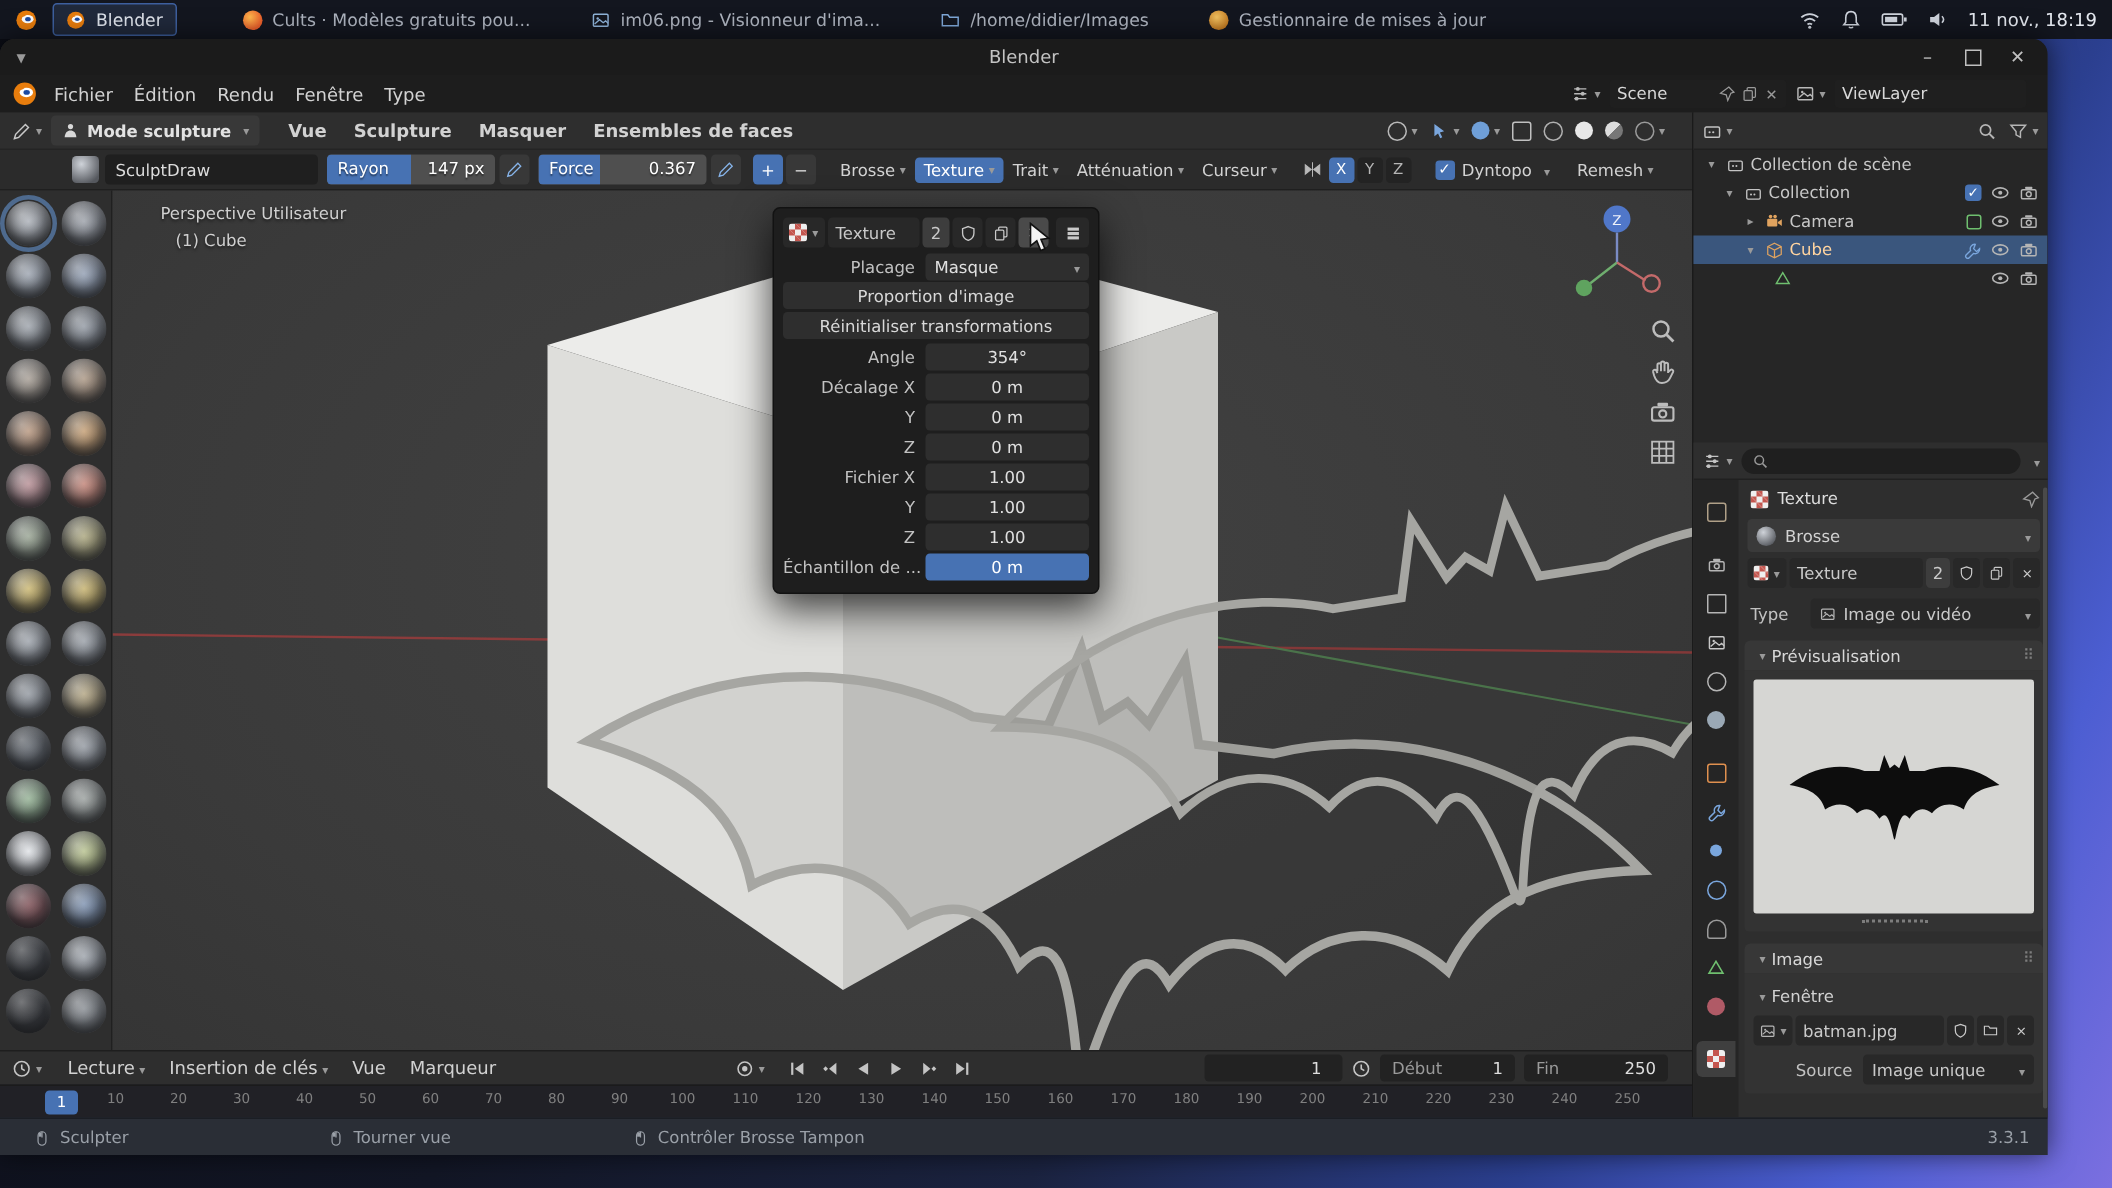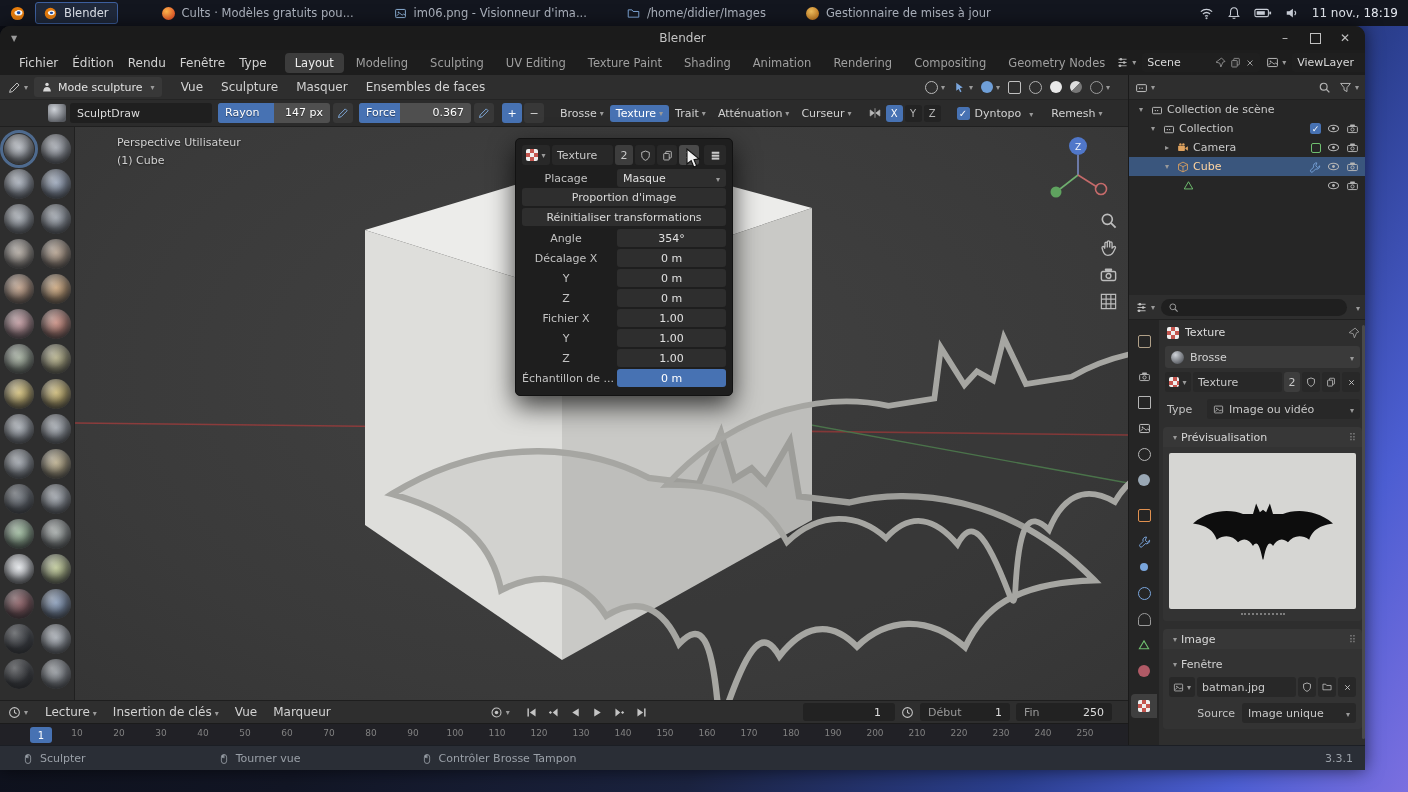--- a/index.html
+++ b/index.html
@@ -24,21 +24,21 @@
   .titlebar{left:0;top:0;width:100%;height:24px;background:#1b1b1b;display:flex;align-items:center;}
   .titlebar .title{position:absolute;left:0;right:0;text-align:center;color:#c3c3c3;font-size:12px;}
   .wmbtns{margin-left:auto;display:flex;align-items:center;gap:2px;padding-right:6px;z-index:2;}
   .wmb{width:28px;height:20px;color:#c0c0c0;display:flex;align-items:center;justify-content:center;font-size:12px;}
   .menubar{left:0;top:24px;width:100%;height:25px;background:#1d1d1d;display:flex;align-items:center;padding:0 8px;box-sizing:border-box;}
   .menu{padding:0 7px;color:#d2d2d2;font-size:12px;white-space:nowrap;}
   .wtab{padding:3px 10px;margin:0 1px;color:#9f9f9f;font-size:11.5px;border-radius:4px;white-space:nowrap;}
   .wtab.active{background:#3c3c3c;color:#ececec;}
   .db-field{display:flex;align-items:center;gap:4px;background:#1f1f1f;border-radius:3px;height:19px;padding:0 5px;color:#d8d8d8;}
   
-  .thdr1{left:0;top:49px;width:1128px;height:25px;background:#2e2e2e;display:flex;align-items:center;padding:0 8px;box-sizing:border-box;border-bottom:1px solid #242424;}
+  .thdr1{left:0;top:49px;width:1128px;height:25px;background:#2e2e2e;display:flex;align-items:center;padding:0 8px;box-sizing:border-box;border-bottom:1px solid #242424;font-weight:bold;}
   .thdr2{left:0;top:74px;width:1128px;height:27px;background:#2b2b2b;display:flex;align-items:center;padding-left:48px;box-sizing:border-box;border-bottom:1px solid #1f1f1f;}
   .modebtn{display:flex;align-items:center;gap:5px;background:#383838;border-radius:3px;height:20px;padding:0 7px;color:#e2e2e2;}
   .fld{background:#1f1f1f;border-radius:3px;height:20px;display:flex;align-items:center;padding:0 7px;color:#dcdcdc;}
   .slider{position:relative;width:112px;height:20px;background:#4f4f4f;border-radius:3px;overflow:hidden;}
   .slider .fillbar{position:absolute;left:0;top:0;bottom:0;background:#4772b3;}
   .slider .lab{position:absolute;left:7px;top:0;line-height:20px;color:#fff;text-shadow:0 1px 1px #0007;}
   .slider .val{position:absolute;right:7px;top:0;line-height:20px;color:#fff;text-shadow:0 1px 1px #0007;}
   .hbtn{background:#383838;border-radius:3px;height:20px;min-width:20px;display:flex;align-items:center;justify-content:center;color:#d6d6d6;}
   .ddl{display:flex;align-items:center;padding:2px 6px;color:#d2d2d2;border-radius:3px;}
   .ddl.active{background:#4772b3;color:#fff;}
@@ -51,21 +51,21 @@
   .brush.sel{outline:3px solid #4e6a8e;outline-offset:1px;}
   
   .viewport{left:75px;top:101px;width:1053px;height:573px;background:radial-gradient(ellipse at 50% 42%,#424242 0%,#3a3a3a 70%,#353535 100%);overflow:hidden;}
   .vp-label{color:#d0d0d0;text-shadow:0 1px 2px #0008;}
   .vp-side{position:absolute;right:10px;top:84px;display:flex;flex-direction:column;gap:8px;color:#bcbcbc;align-items:center;}
   
   .popup{left:515px;top:112px;width:218px;background:#1e1e1e;border:1px solid #121212;border-radius:5px;box-shadow:0 10px 26px #000b;padding:6px;z-index:40;box-sizing:border-box;}
   .phead{display:flex;align-items:center;gap:2px;height:20px;margin-bottom:4px;}
   .pchip{background:#282828;height:20px;border-radius:3px;display:flex;align-items:center;justify-content:center;color:#c9c9c9;}
   .prow{display:flex;align-items:center;height:18px;margin-bottom:2px;}
-  .plabel{width:88px;text-align:center;padding-right:7px;color:#c2c2c2;white-space:nowrap;overflow:hidden;}
+  .plabel{width:88px;text-align:right;padding-right:7px;color:#c2c2c2;white-space:nowrap;overflow:hidden;}
   .pfield{flex:1;height:18px;background:#2e2e2e;border-radius:3px;display:flex;align-items:center;justify-content:center;color:#e0e0e0;}
   .pbtn{flex:1;height:18px;background:#2e2e2e;border-radius:3px;display:flex;align-items:center;justify-content:center;color:#d8d8d8;margin-bottom:2px;}
   .pfield.blue{background:#4772b3;color:#fff;}
   .tooltip{left:665px;top:146px;height:24px;background:#191919;border:1px solid #050505;border-radius:4px;display:flex;align-items:center;padding:0 10px;color:#d8d8d8;font-size:10.5px;white-space:nowrap;z-index:60;box-shadow:0 4px 10px #0008;}
   .cursor{left:686px;top:122px;z-index:80;}
   
   .rcol{left:1128px;top:49px;width:237px;height:670px;background:#262626;border-left:1px solid #1a1a1a;box-sizing:border-box;}
   .ehdr{height:25px;background:#2e2e2e;display:flex;align-items:center;padding:0 6px;border-bottom:1px solid #202020;box-sizing:border-box;}
   .orow{display:flex;align-items:center;height:19px;padding-right:6px;color:#c8c8c8;}
   .orow.sel{background:#3a567d;}
@@ -319,32 +319,20 @@
 
     <div class="abs menubar">
       <svg class="i" width="17" height="17" style="margin-right:4px">
           <use href="#s-blender"></use>
         </svg>
       <span class="menu">Fichier</span>
       <span class="menu">Édition</span>
       <span class="menu">Rendu</span>
       <span class="menu">Fenêtre</span>
       <span class="menu">Type</span>
-      <div class="row" style="margin-left:10px">
-        <span class="wtab active">Layout</span>
-        <span class="wtab">Modeling</span>
-        <span class="wtab">Sculpting</span>
-        <span class="wtab">UV Editing</span>
-        <span class="wtab">Texture Paint</span>
-        <span class="wtab">Shading</span>
-        <span class="wtab">Animation</span>
-        <span class="wtab">Rendering</span>
-        <span class="wtab">Compositing</span>
-        <span class="wtab">Geometry Nodes</span>
-      </div>
       <div class="row" style="margin-left:auto;margin-right:6px;gap:6px">
         <span class="ib chev">
             <svg class="i" width="13" height="13" style="color:#b9b9b9">
               <use href="#s-sliders"></use>
             </svg>
           </span>
         <span class="db-field" style="width:108px">
           <span style="flex:1">Scene</span>
           <svg class="i" width="11" height="11" style="color:#9a9a9a">
               <use href="#s-pin"></use>
@@ -527,21 +515,21 @@
         <g>
           <line x1="1003" y1="48" x2="1003" y2="28" stroke="#7a8bc4" stroke-width="1.6"></line>
           <circle cx="1003" cy="19" r="9" fill="#5077c9"></circle>
           <text x="1003" y="23" text-anchor="middle" font-size="9" fill="#eef2fa">Z</text>
           <line x1="1003" y1="48" x2="985" y2="62" stroke="#6fae6f" stroke-width="1.6"></line>
           <circle cx="981" cy="65" r="5.5" fill="#5fa35f"></circle>
           <line x1="1003" y1="48" x2="1022" y2="60" stroke="#c46a6a" stroke-width="1.6"></line>
           <circle cx="1026" cy="62" r="5.5" fill="none" stroke="#c46a6a" stroke-width="1.6"></circle>
         </g>
       </svg>
-      <div class="abs vp-label" style="left:42px;top:9px">Perspective Utilisateur</div>
+      <div class="abs vp-label" style="left:32px;top:9px">Perspective Utilisateur</div>
       <div class="abs vp-label" style="left:42px;top:27px">(1) Cube</div>
       <div class="vp-side">
         <svg class="i" width="19" height="19">
             <use href="#s-search"></use>
           </svg>
         <svg class="i" width="19" height="19">
             <use href="#s-hand"></use>
           </svg>
         <svg class="i" width="19" height="19">
             <use href="#s-cam"></use>

